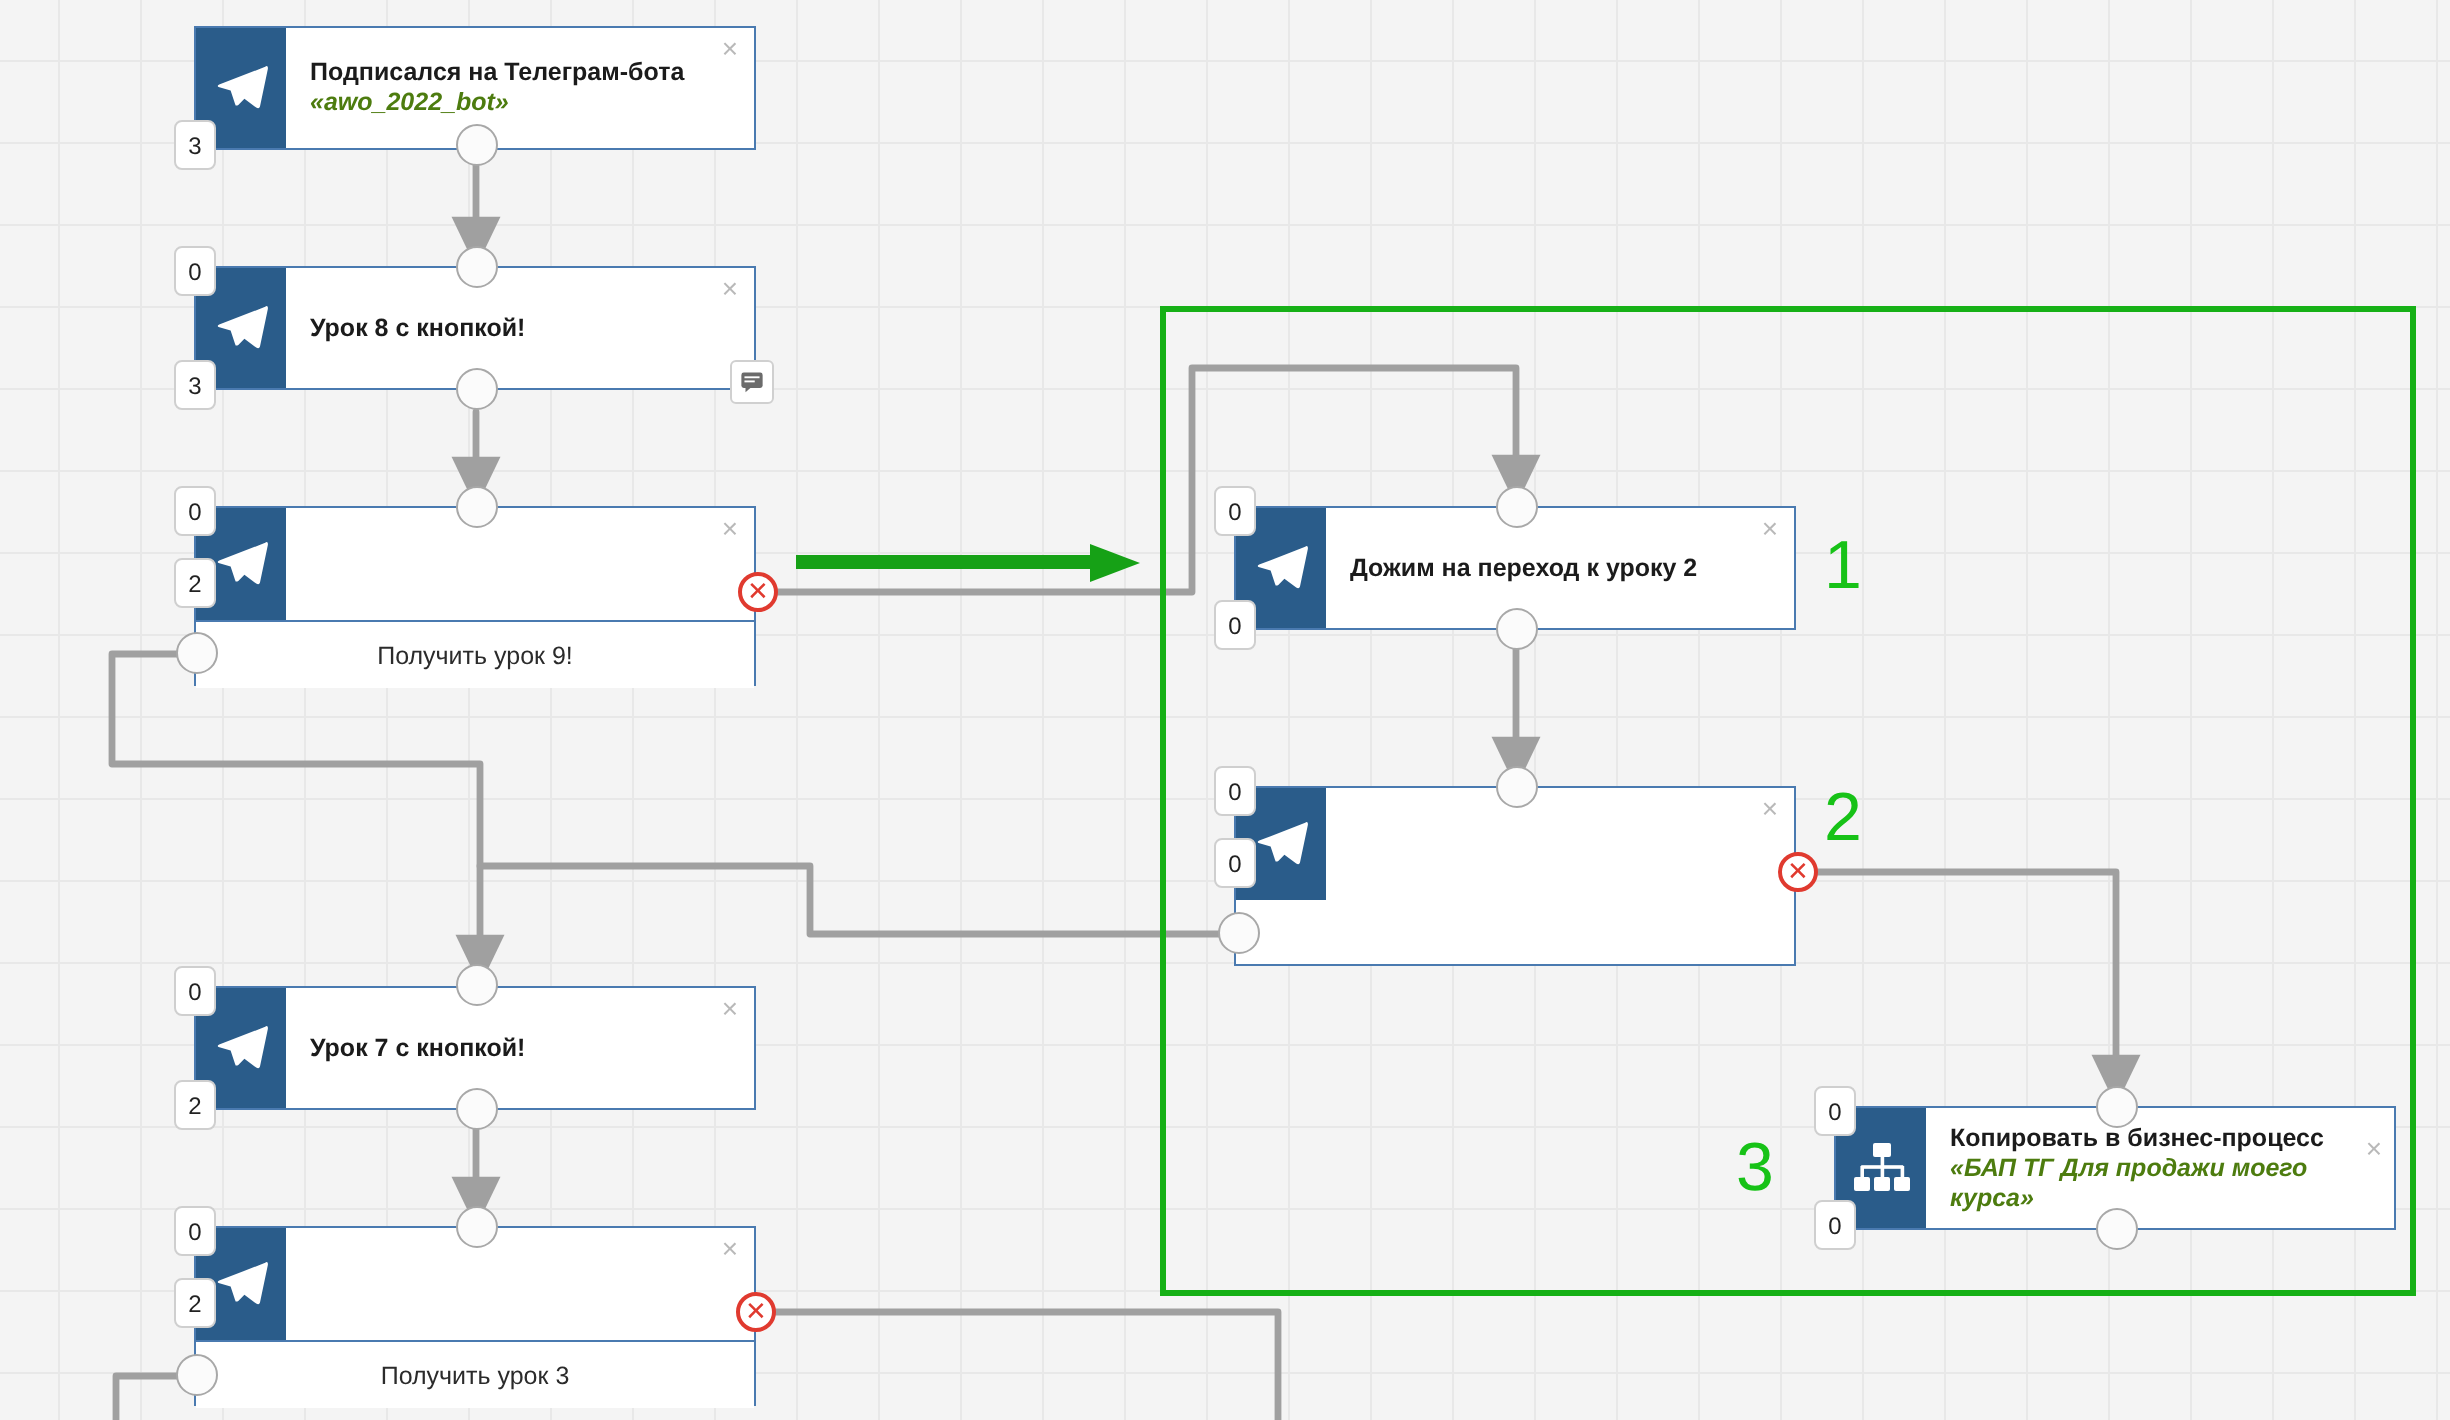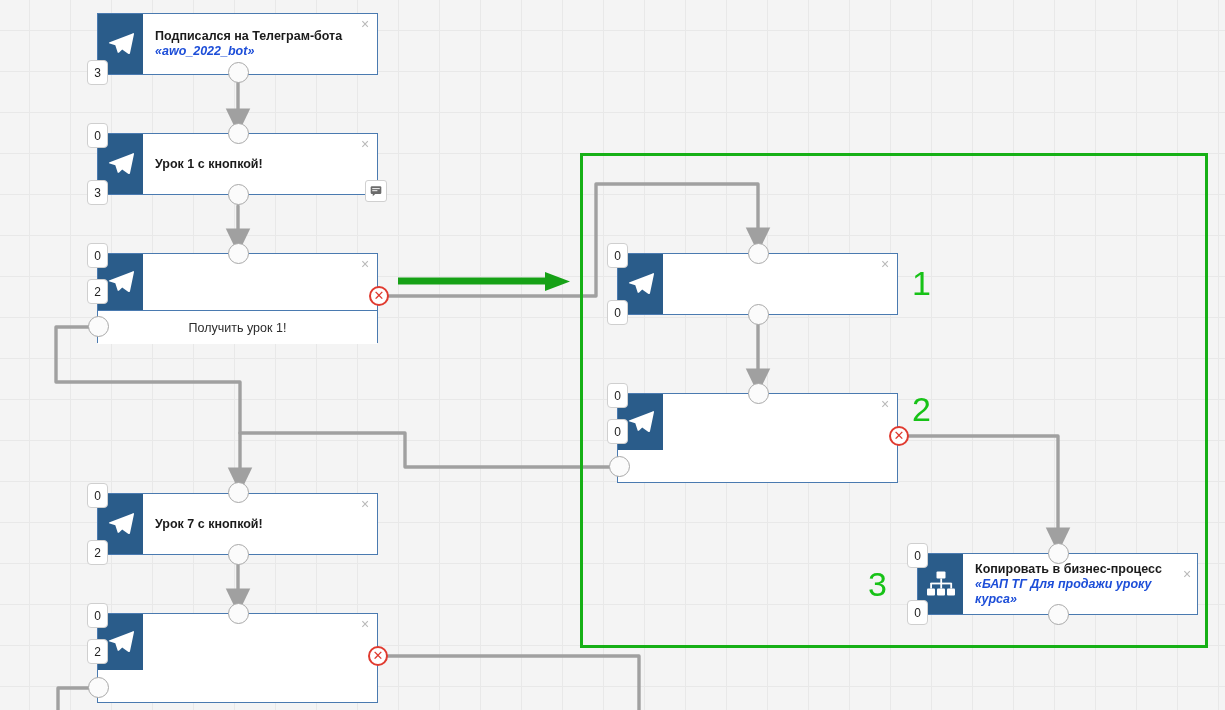--- a/index.html
+++ b/index.html
@@ -40,21 +40,21 @@
   }
   .node-icon svg{display:block;}
   .node-title{
     flex:1;
     display:flex;align-items:center;
     padding:0 26px 0 12px;
     font-size:12.5px;color:#1b1b1b;
     font-weight:bold;
     line-height:15px;
   }
-  .node-title .it{font-style:italic;font-weight:bold;color:#1d4ed8;}
+  .node-title .it{font-style:italic;font-weight:bold;color:#4d7c0f;}
   .node-title .wrap2{display:block;}
   .node-close{
     position:absolute;right:5px;top:4px;
     width:14px;height:14px;
     color:#b9b9b9;font-size:14px;line-height:13px;text-align:center;
     cursor:pointer;font-family:"Liberation Sans",sans-serif;
   }
   .node-btnrow{
     border-top:1px solid #4a7ab0;
     height:33px;display:flex;align-items:center;justify-content:center;
@@ -165,21 +165,21 @@
   <div class="port" style="left:228px;top:62px;"></div>
 
   <div class="node" style="left:97px;top:133px;width:281px;height:62px;">
     <div class="node-main" style="height:60px;">
       <div class="node-icon">
         <svg width="26" height="24" viewBox="0 0 26 24">
             <path d="M24.6 1.4 1.6 10.3c-1 .4-1 1 .1 1.3l5.6 1.7 2.2 6.6c.3.7.1.9.8.9.5 0 .8-.3 1.1-.6l2.8-2.8 5.9 4.4c1.1.6 1.8.3 2-1L25.9 2.6c.3-1.5-.5-2.1-1.3-1.2z" fill="#fff"></path>
           </svg>
       </div>
       <div class="node-title">
-        <span class="wrap2">Урок 1 с кнопкой!</span>
+        <span class="wrap2">Урок 8 с кнопкой!</span>
       </div>
       <div class="node-close">×</div>
     </div>
     <div class="badge in">0</div>
     <div class="badge out" style="bottom:-11px;">3</div>
   </div>
   <div class="port" style="left:228px;top:123px;"></div>
   <div class="port" style="left:228px;top:184px;"></div>
   <div class="commentbox" style="left:365px;top:180px;">
     <svg width="12" height="12" viewBox="0 0 14 14">
@@ -192,21 +192,21 @@
 
   <div class="node" style="left:97px;top:253px;width:281px;height:90px;">
     <div class="node-main" style="height:56px;">
       <div class="node-icon">
         <svg width="26" height="24" viewBox="0 0 26 24">
             <path d="M24.6 1.4 1.6 10.3c-1 .4-1 1 .1 1.3l5.6 1.7 2.2 6.6c.3.7.1.9.8.9.5 0 .8-.3 1.1-.6l2.8-2.8 5.9 4.4c1.1.6 1.8.3 2-1L25.9 2.6c.3-1.5-.5-2.1-1.3-1.2z" fill="#fff"></path>
           </svg>
       </div>
       <div class="node-close">×</div>
     </div>
-    <div class="node-btnrow">Получить урок 1!</div>
+    <div class="node-btnrow">Получить урок 9!</div>
     <div class="badge in">0</div>
     <div class="badge out" style="bottom:38px;top:auto;">2</div>
   </div>
   <div class="port" style="left:228px;top:243px;"></div>
   <div class="port" style="left:88px;top:316px;"></div>
   <div class="errmark" style="left:369px;top:286px;">✕</div>
 
   <div class="node" style="left:97px;top:493px;width:281px;height:62px;">
     <div class="node-main" style="height:60px;">
       <div class="node-icon">
@@ -227,33 +227,37 @@
 
   <div class="node" style="left:97px;top:613px;width:281px;height:90px;">
     <div class="node-main" style="height:56px;">
       <div class="node-icon">
         <svg width="26" height="24" viewBox="0 0 26 24">
             <path d="M24.6 1.4 1.6 10.3c-1 .4-1 1 .1 1.3l5.6 1.7 2.2 6.6c.3.7.1.9.8.9.5 0 .8-.3 1.1-.6l2.8-2.8 5.9 4.4c1.1.6 1.8.3 2-1L25.9 2.6c.3-1.5-.5-2.1-1.3-1.2z" fill="#fff"></path>
           </svg>
       </div>
       <div class="node-close">×</div>
     </div>
+    <div class="node-btnrow">Получить урок 3</div>
     <div class="badge in">0</div>
     <div class="badge out" style="bottom:38px;top:auto;">2</div>
   </div>
   <div class="port" style="left:228px;top:603px;"></div>
   <div class="port" style="left:88px;top:677px;"></div>
   <div class="errmark" style="left:368px;top:646px;">✕</div>
 
   <div class="node" style="left:617px;top:253px;width:281px;height:62px;">
     <div class="node-main" style="height:60px;">
       <div class="node-icon">
         <svg width="26" height="24" viewBox="0 0 26 24">
             <path d="M24.6 1.4 1.6 10.3c-1 .4-1 1 .1 1.3l5.6 1.7 2.2 6.6c.3.7.1.9.8.9.5 0 .8-.3 1.1-.6l2.8-2.8 5.9 4.4c1.1.6 1.8.3 2-1L25.9 2.6c.3-1.5-.5-2.1-1.3-1.2z" fill="#fff"></path>
           </svg>
+      </div>
+      <div class="node-title">
+        <span class="wrap2">Дожим на переход к уроку 2</span>
       </div>
       <div class="node-close">×</div>
     </div>
     <div class="badge in">0</div>
     <div class="badge out" style="bottom:-11px;">0</div>
   </div>
   <div class="port" style="left:748px;top:243px;"></div>
   <div class="port" style="left:748px;top:304px;"></div>
 
   <div class="node" style="left:617px;top:393px;width:281px;height:90px;">
@@ -282,21 +286,21 @@
           <rect x="21" y="18.5" width="8" height="7" rx="1" fill="#fff"></rect>
           <rect x="14.3" y="8.5" width="1.8" height="5" fill="#fff"></rect>
           <rect x="4.6" y="12.6" width="21" height="1.8" fill="#fff"></rect>
           <rect x="4.2" y="13" width="1.8" height="5.5" fill="#fff"></rect>
           <rect x="14.3" y="13" width="1.8" height="5.5" fill="#fff"></rect>
           <rect x="24.3" y="13" width="1.8" height="5.5" fill="#fff"></rect>
         </svg>
       </div>
       <div class="node-title" style="padding-right:18px;">
         <span>
-          <span>Копировать в бизнес-процесс </span><span class="it">«БАП ТГ Для продажи уроку курса»</span>
+          <span>Копировать в бизнес-процесс </span><span class="it">«БАП ТГ Для продажи моего курса»</span>
         </span>
       </div>
       <div class="node-close" style="right:3px;top:14px;">×</div>
     </div>
     <div class="badge in">0</div>
     <div class="badge out" style="bottom:-11px;">0</div>
   </div>
   <div class="port" style="left:1048px;top:543px;"></div>
   <div class="port" style="left:1048px;top:604px;"></div>
 

